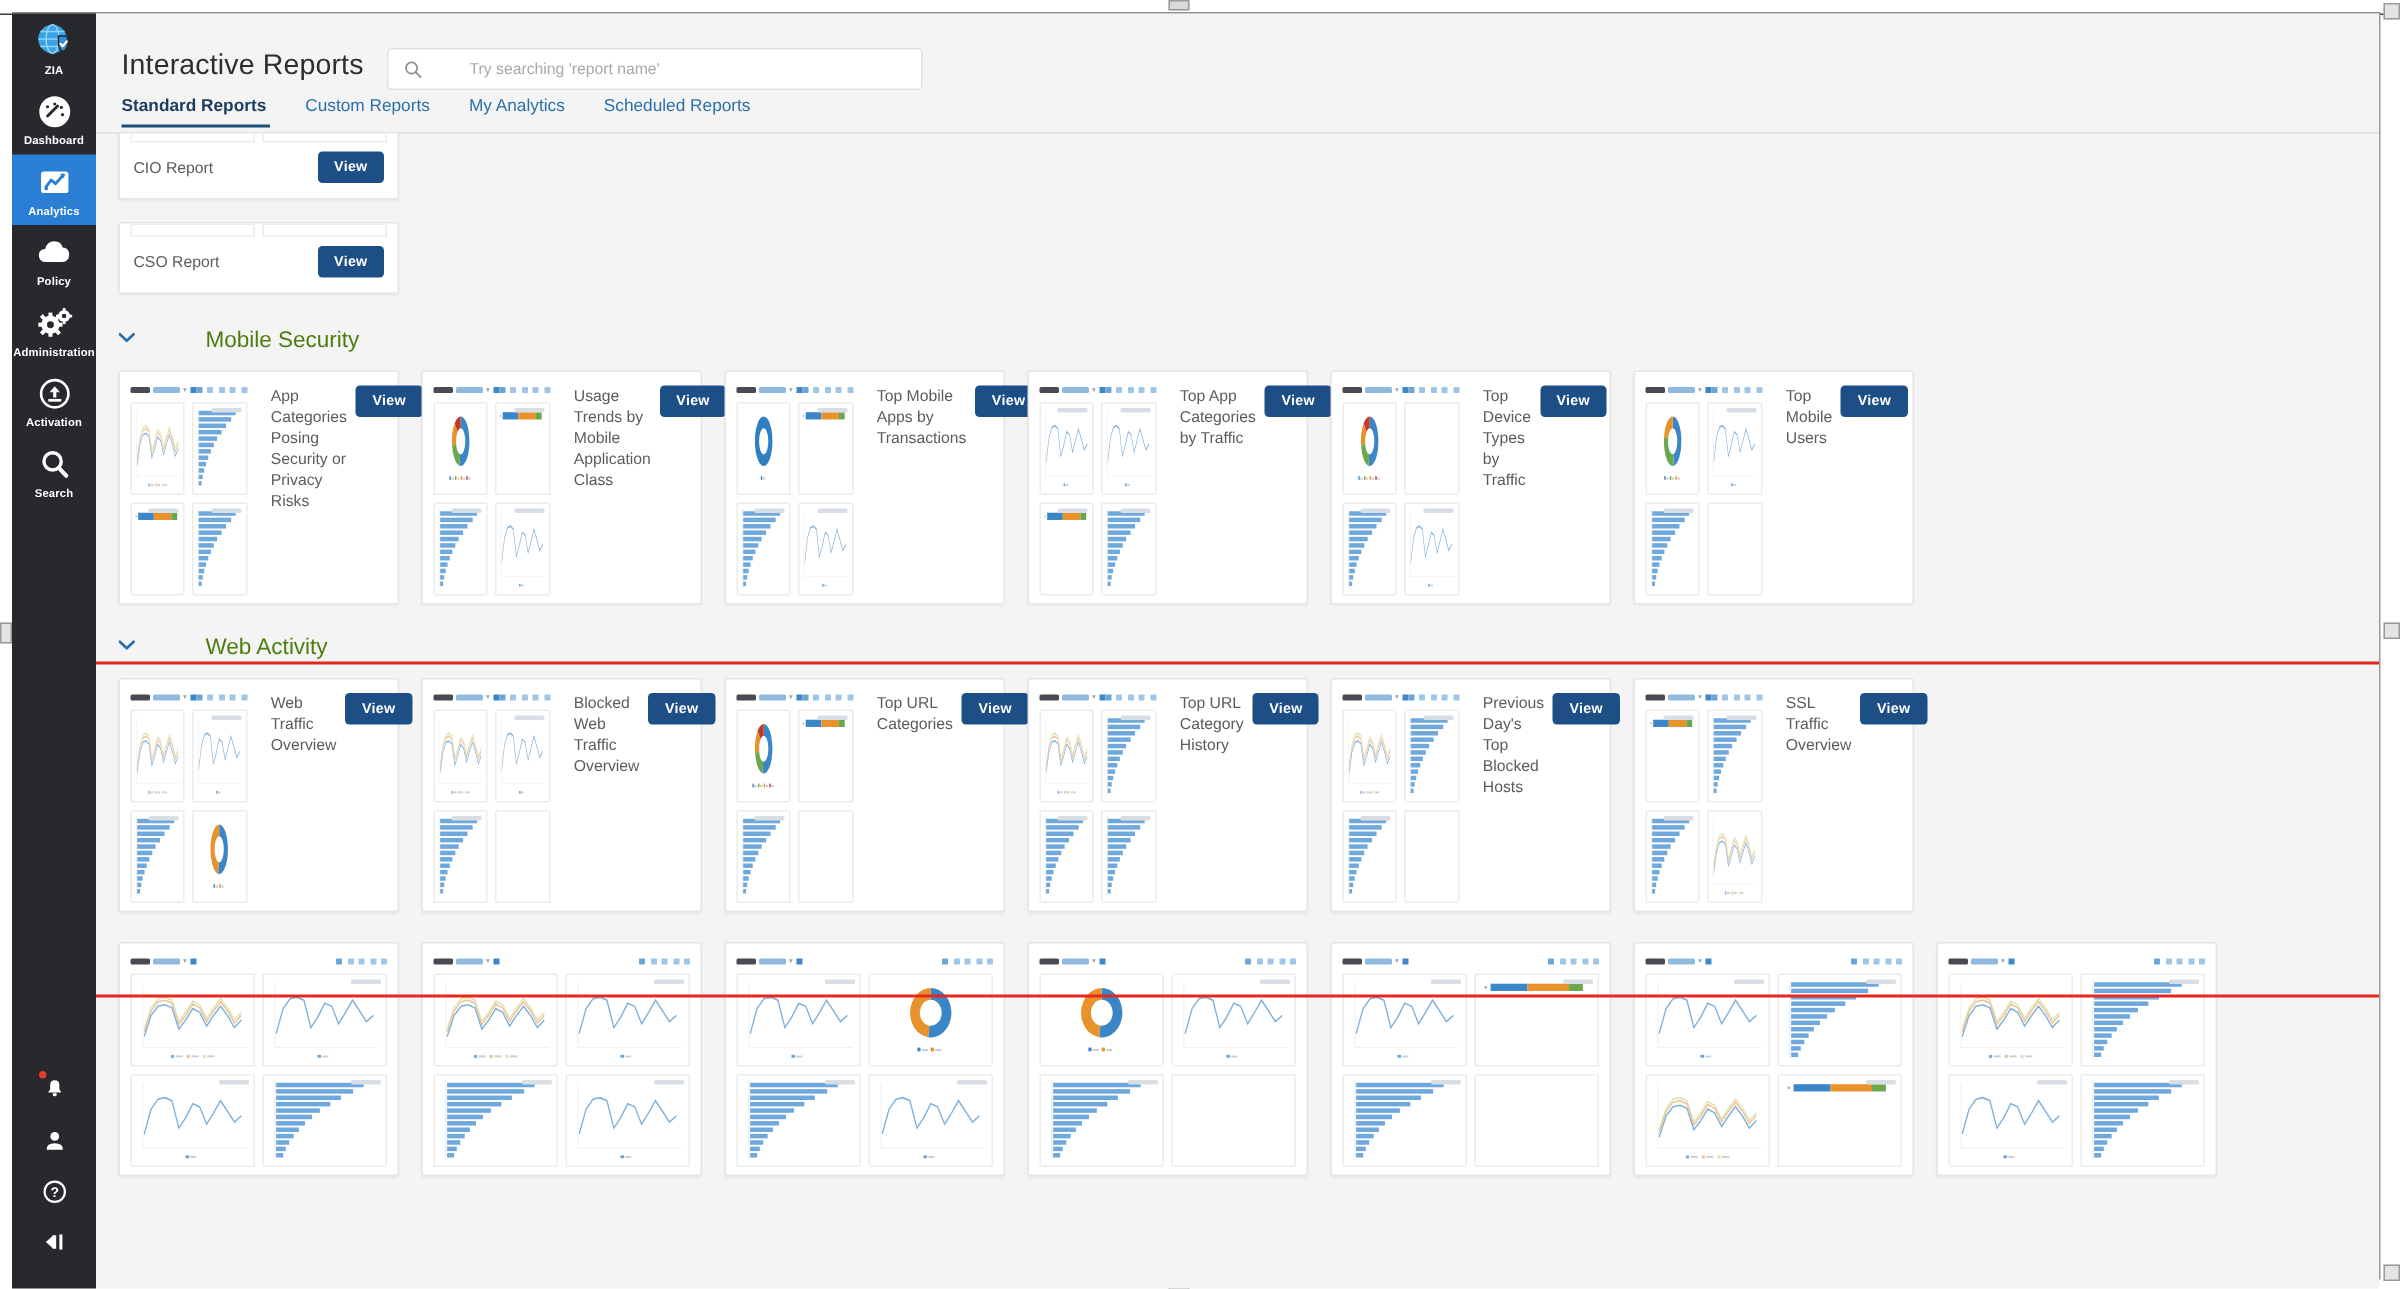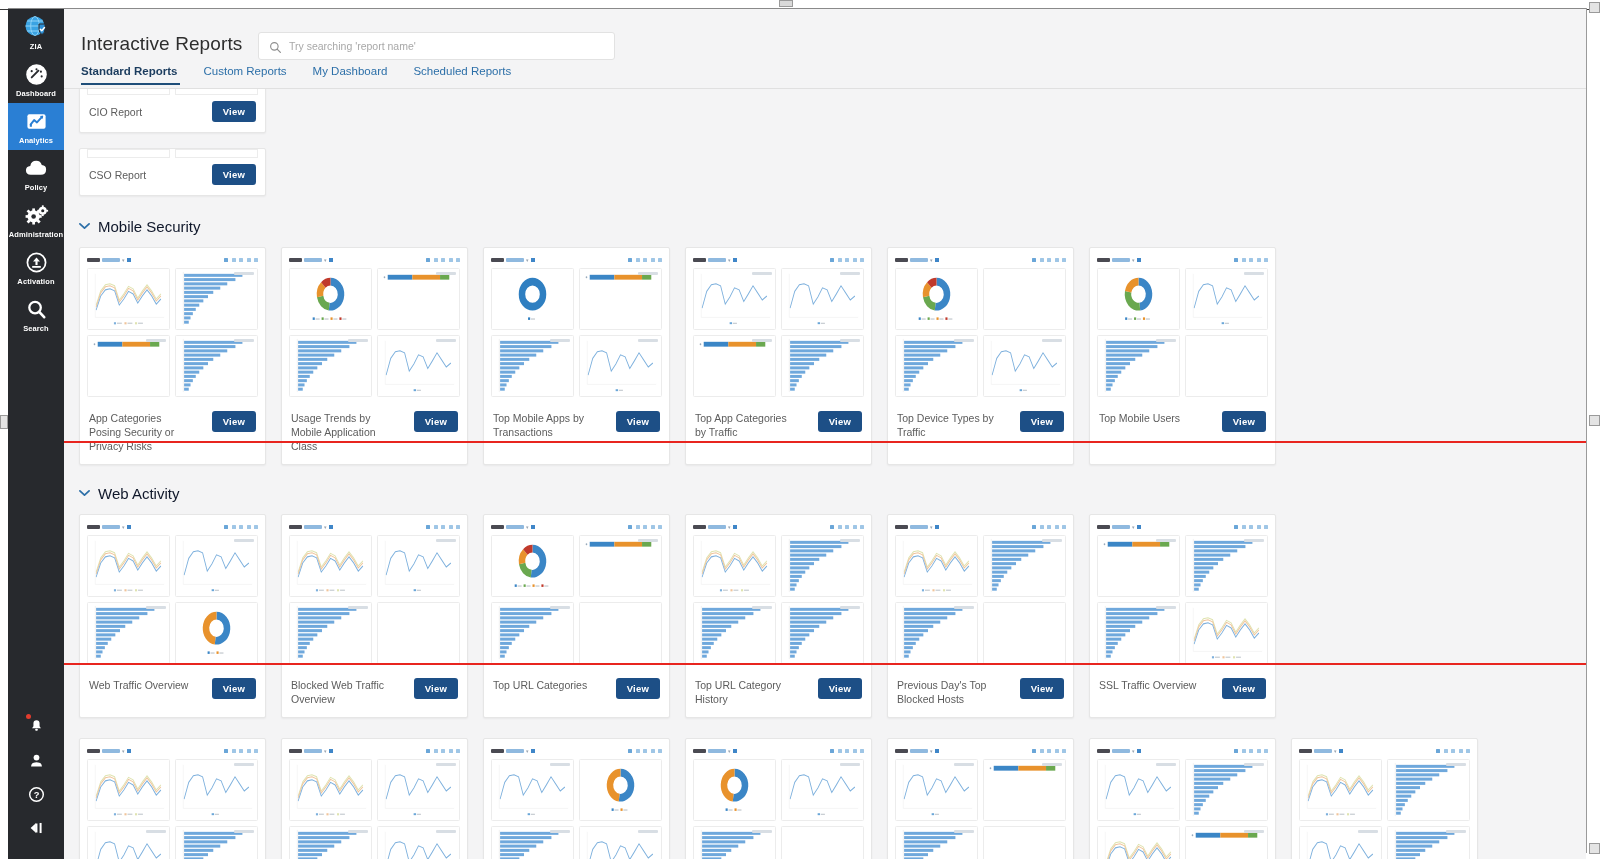--- a/index.html
+++ b/index.html
@@ -86,21 +86,21 @@
     background: #f4f4f5;
   }
   .page-title {
     position: absolute; left: 17px; top: 24px;
     font-size: 19px; color: #2e2e2e; letter-spacing: .1px;
   }
   .search-wrap {
     position: absolute; left: 194px; top: 23px;
     width: 357px; height: 28px;
     background: #ffffff; border: 1px solid #e2e2e2; border-radius: 3px;
-    display: flex; align-items: center; padding: 0 10px;
+    display: flex; align-items: center; padding: 0 10px; gap: 24px;
   }
   .search-icon { width: 13px; height: 13px; margin-right: 7px; flex: none; }
   .search-input {
     border: none; outline: none; font-size: 10.5px; color: #9b9b9b;
     font-family: "Liberation Sans", sans-serif; width: 100%; background: transparent;
   }
   .search-input::placeholder { color: #a8a8a8; }
 
   .tabs {
     position: absolute; left: 17px; top: 56px; display: flex; gap: 0px; align-items: flex-end;
@@ -122,28 +122,28 @@
     position: absolute; left: 0; top: 80px; width: 1522px; height: 770px;
     overflow: hidden;
   }
 
   
   .sec-head {
     display: flex; align-items: center; gap: 8px;
     margin: 0 0 12px 15px;
   }
   .sec-chev { color: #2c6fa8; font-size: 11px; line-height: 1; }
-  .sec-title { font-size: 15px; color: #0f172a; }
+  .sec-title { font-size: 15px; color: #4d7c0f; margin-left: 39px; }
 
   .card-row { display: flex; gap: 15px; padding-left: 15px; }
 
   .card {
     width: 187px; background: #ffffff; border: 1px solid #e6e6e6;
     border-radius: 2px; box-shadow: 0 1px 2px rgba(0,0,0,.05);
-    display: flex; flex-direction: column;
+    display: flex; 
     cursor: pointer;
   }
   .card-thumb { padding: 7px 7px 5px 7px; }
   .thumb-top {
     display: flex; align-items: center; justify-content: space-between;
     height: 9px; margin-bottom: 4px;
   }
   .thumb-brand { display: flex; align-items: center; gap: 2px; }
   .tb-dark { width: 13px; height: 4px; background: #4a4a52; border-radius: 1px; }
   .tb-blue { width: 18px; height: 4px; background: #8fb9df; border-radius: 1px; }
@@ -363,21 +363,21 @@
             <circle cx="6.6" cy="6.6" r="4.6" fill="none" stroke="#8e8e8e" stroke-width="1.4"></circle>
             <line x1="10" y1="10" x2="14" y2="14" stroke="#8e8e8e" stroke-width="1.5" stroke-linecap="round"></line>
           </svg>
         </span>
         <input class="search-input" type="text" placeholder="Try searching 'report name'" style="">
       </div>
 
       <div class="tabs">
         <div class="tab active">Standard Reports</div>
         <div class="tab">Custom Reports</div>
-        <div class="tab">My Dashboard</div>
+        <div class="tab">My Analytics</div>
         <div class="tab">Scheduled Reports</div>
       </div>
       <div class="tabs-rule"></div>
     </div>
 
     <div class="scrollarea">
 
       <div class="partial-row" style="margin-top:-4px;">
         <div class="partial-card">
           <div class="partial-mini-row">

